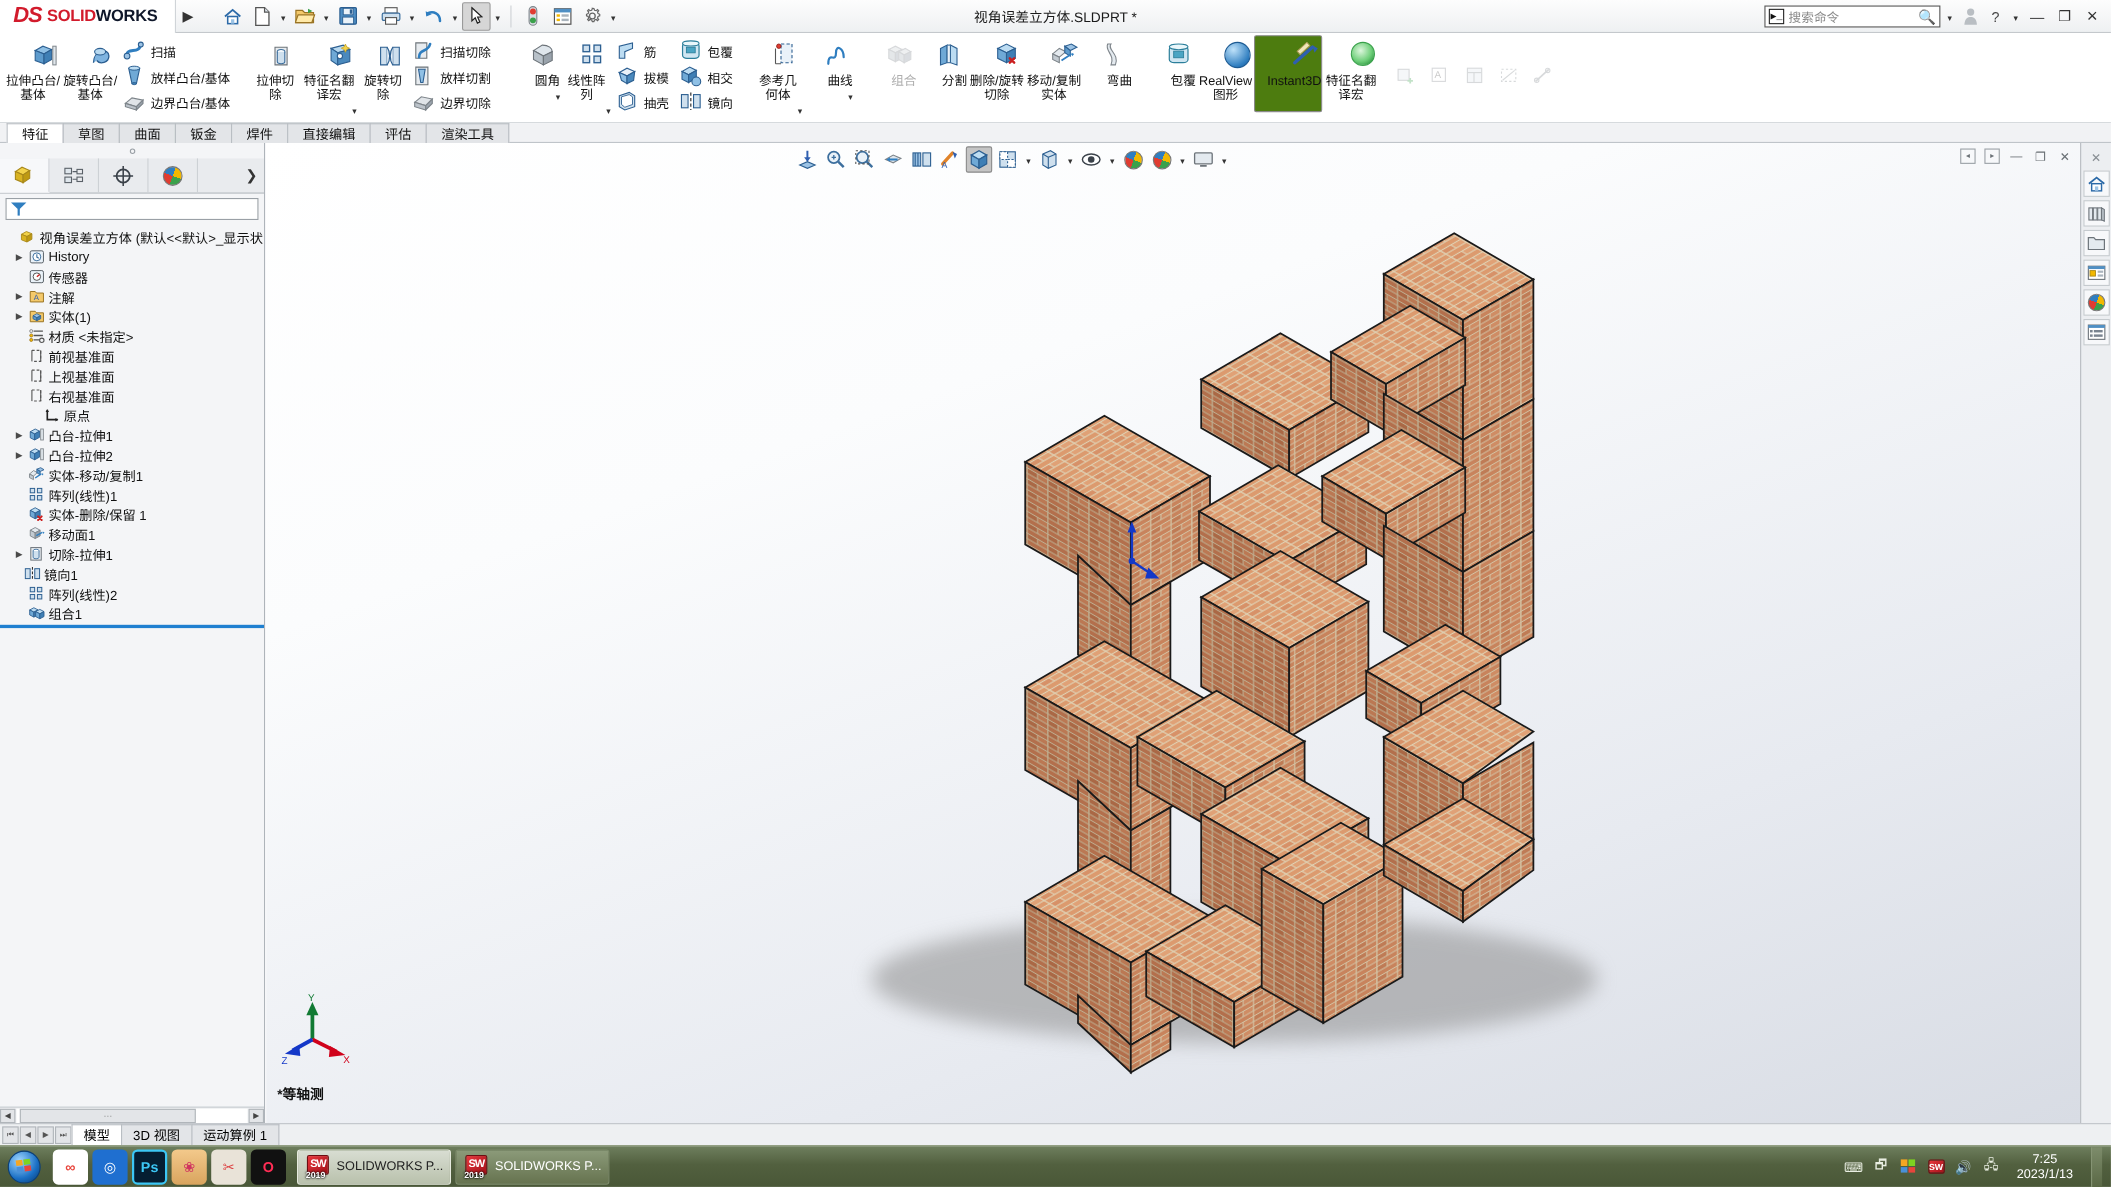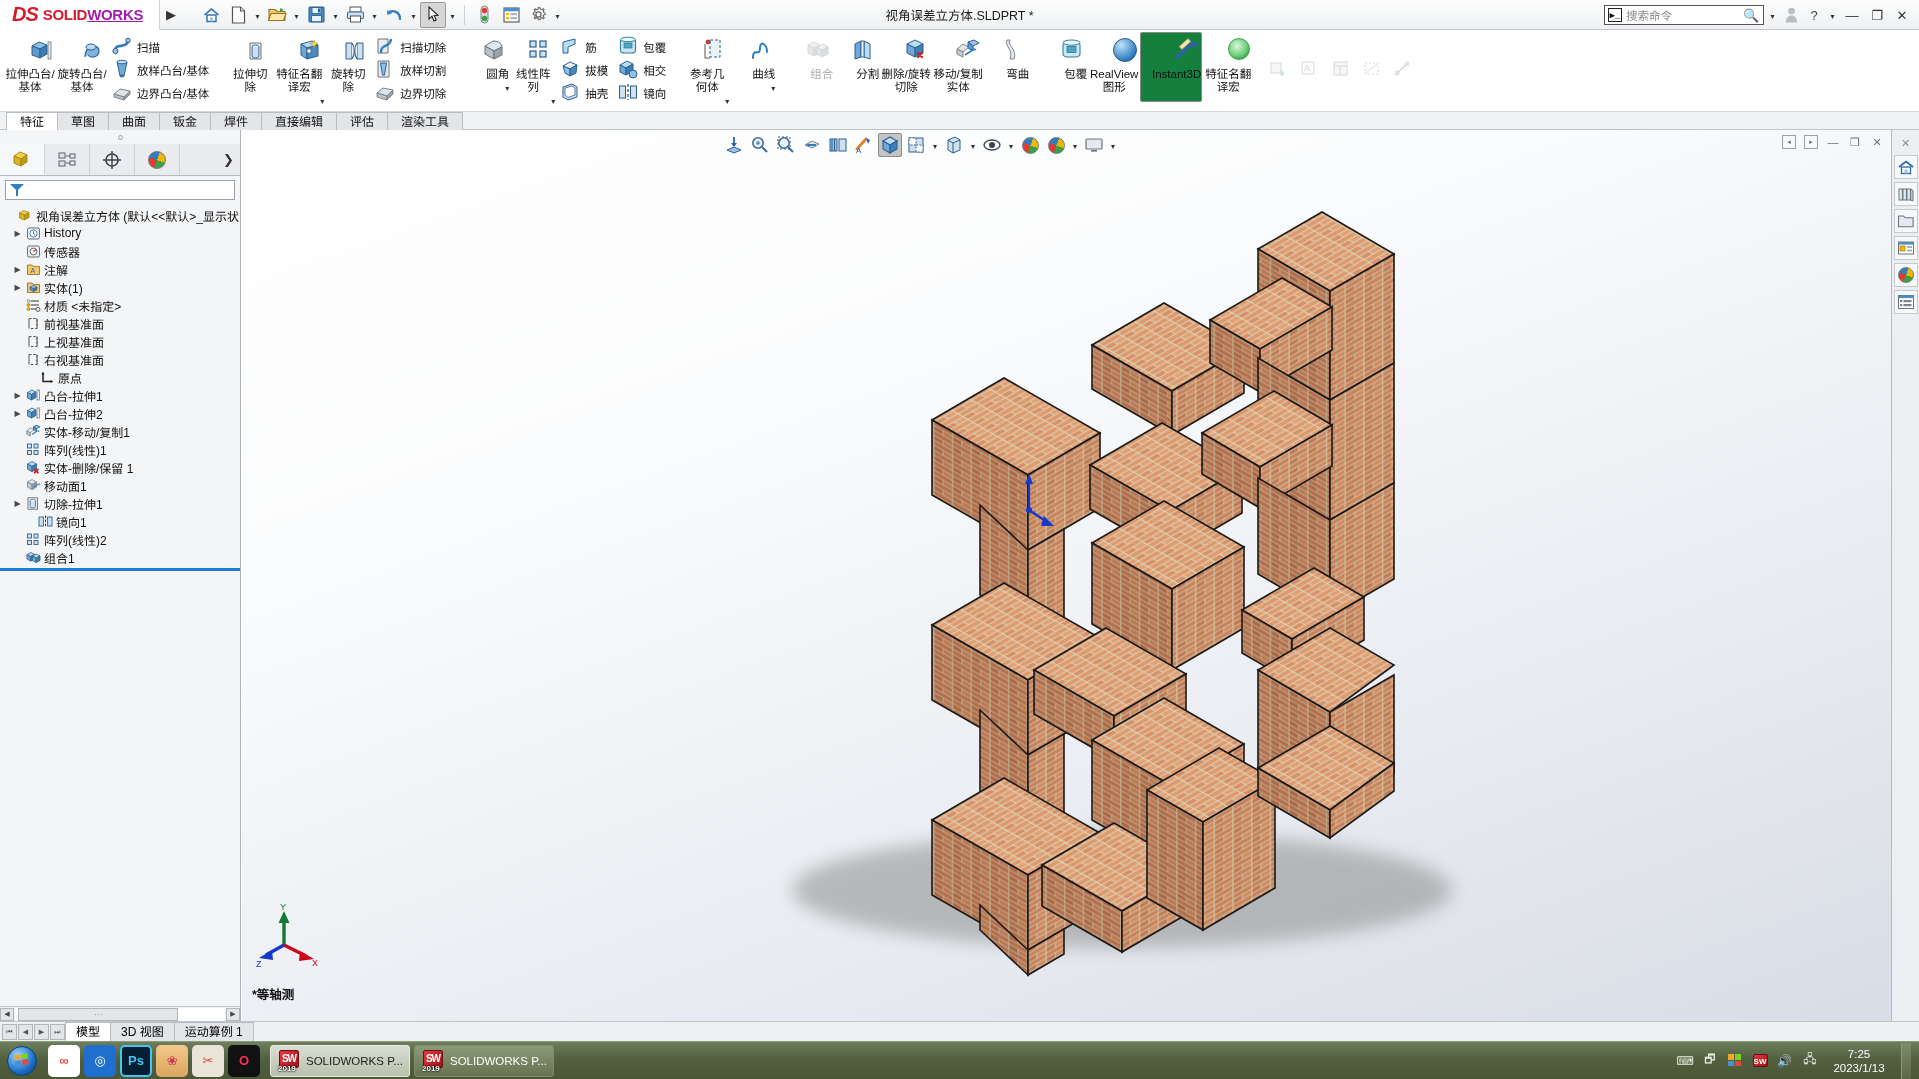--- a/index.html
+++ b/index.html
@@ -21,21 +21,21 @@
     display:flex; align-items:center;
   }
   .logo-box {
     width:160px; height:30px; background:#fff;
     border-right:1px solid #d0d4d8;
     display:flex; align-items:center; padding-left:12px; gap:5px;
   }
   .logo-ds { color:#d21b2c; font-weight:bold; font-style:italic; font-size:20px; letter-spacing:-1px;}
   .logo-sw { font-size:15px; font-weight:bold; letter-spacing:-0.3px;}
   .logo-sw .b { color:#d21b2c; }
-  .logo-sw .g { color:#a21caf;text-decoration:underline; }
+  .logo-sw .g { color:#0f172a; }
   .logo-arrow { margin-left:6px; font-size:13px; color:#333; }
 
   .qat { display:flex; align-items:center; gap:1px; margin-left:22px; }
   .qbtn {
     width:26px; height:26px; display:flex; align-items:center; justify-content:center;
     border:1px solid transparent; border-radius:2px; cursor:default;
   }
   .qbtn.sel { background:#d6d6d6; border:1px solid #9a9a9a; }
   .qcaret { width:11px; height:26px; display:flex; align-items:flex-end; justify-content:center;
             font-size:8px; color:#333; padding-bottom:7px; cursor:default;}
@@ -69,21 +69,21 @@
     background:#fff; border-bottom:1px solid #d2d6da;
     display:flex; align-items:stretch;
   }
   .rgroup { display:flex; align-items:flex-start; padding:2px 4px; position:relative; }
   .rsep { width:1px; background:#dcdfe3; margin:4px 2px; align-self:stretch; }
 
   .bigbtn {
     width:46px; min-height:70px; display:flex; flex-direction:column; align-items:flex-end;
     padding-top:5px; cursor:default; border:1px solid transparent; border-radius:2px;
   }
-  .bigbtn.active { background:#15803d; border:1px solid #8a8a8a; }
+  .bigbtn.active { background:#4d7c0f; border:1px solid #8a8a8a; }
   .bigbtn.w60 { width:62px; }
   .bigbtn.w52 { width:52px; }
   .bigbtn .lbl { font-size:11.5px; line-height:13px; text-align:center; margin-top:2px; color:#111; }
   .bigbtn .lbl.dim { color:#aeaeae; }
 
   .smallcol { display:flex; flex-direction:column; gap:0px; padding-top:3px; }
   .smallbtn {
     display:flex; align-items:center; gap:4px; height:23px; padding:0 5px 0 2px;
     cursor:default; border:1px solid transparent; border-radius:2px;
   }
@@ -1015,21 +1015,21 @@
         </div>
         <div class="trow" style="padding-left: 12px;">
           <span class="arrow">▶</span>
           <span class="tico"><svg width="15" height="15" viewBox="0 0 15 15">
               <rect x="2" y="1.8" width="9.5" height="11.4" fill="#e7ebef" stroke="#6d747a" stroke-width=".9"></rect>
               <ellipse cx="6.8" cy="4.8" rx="2.7" ry="1.5" fill="#fff" stroke="#3d6f9e" stroke-width=".8"></ellipse>
               <path d="M4.1 4.8 L4.1 10.5 A2.7 1.5 0 0 0 9.5 10.5 L9.5 4.8" fill="#cfe0ee" stroke="#3d6f9e" stroke-width=".8"></path>
             </svg></span>
           <span class="tlbl">切除-拉伸1</span>
         </div>
-        <div class="trow" style="padding-left: 24px;">
+        <div class="trow" style="padding-left: 8px;">
           <span class="arrow"></span>
           <span class="tico"><svg width="15" height="15" viewBox="0 0 15 15">
               <rect x="1" y="3" width="4.4" height="9" fill="#cfe0ee" stroke="#2c5f91" stroke-width=".9"></rect>
               <rect x="9.6" y="3" width="4.4" height="9" fill="#cfe0ee" stroke="#2c5f91" stroke-width=".9"></rect>
               <line x1="7.5" y1="1.5" x2="7.5" y2="13.5" stroke="#333" stroke-width="1" stroke-dasharray="2.5 1.6"></line>
             </svg></span>
           <span class="tlbl">镜向1</span>
         </div>
         <div class="trow" style="padding-left: 12px;">
           <span class="arrow"></span>

